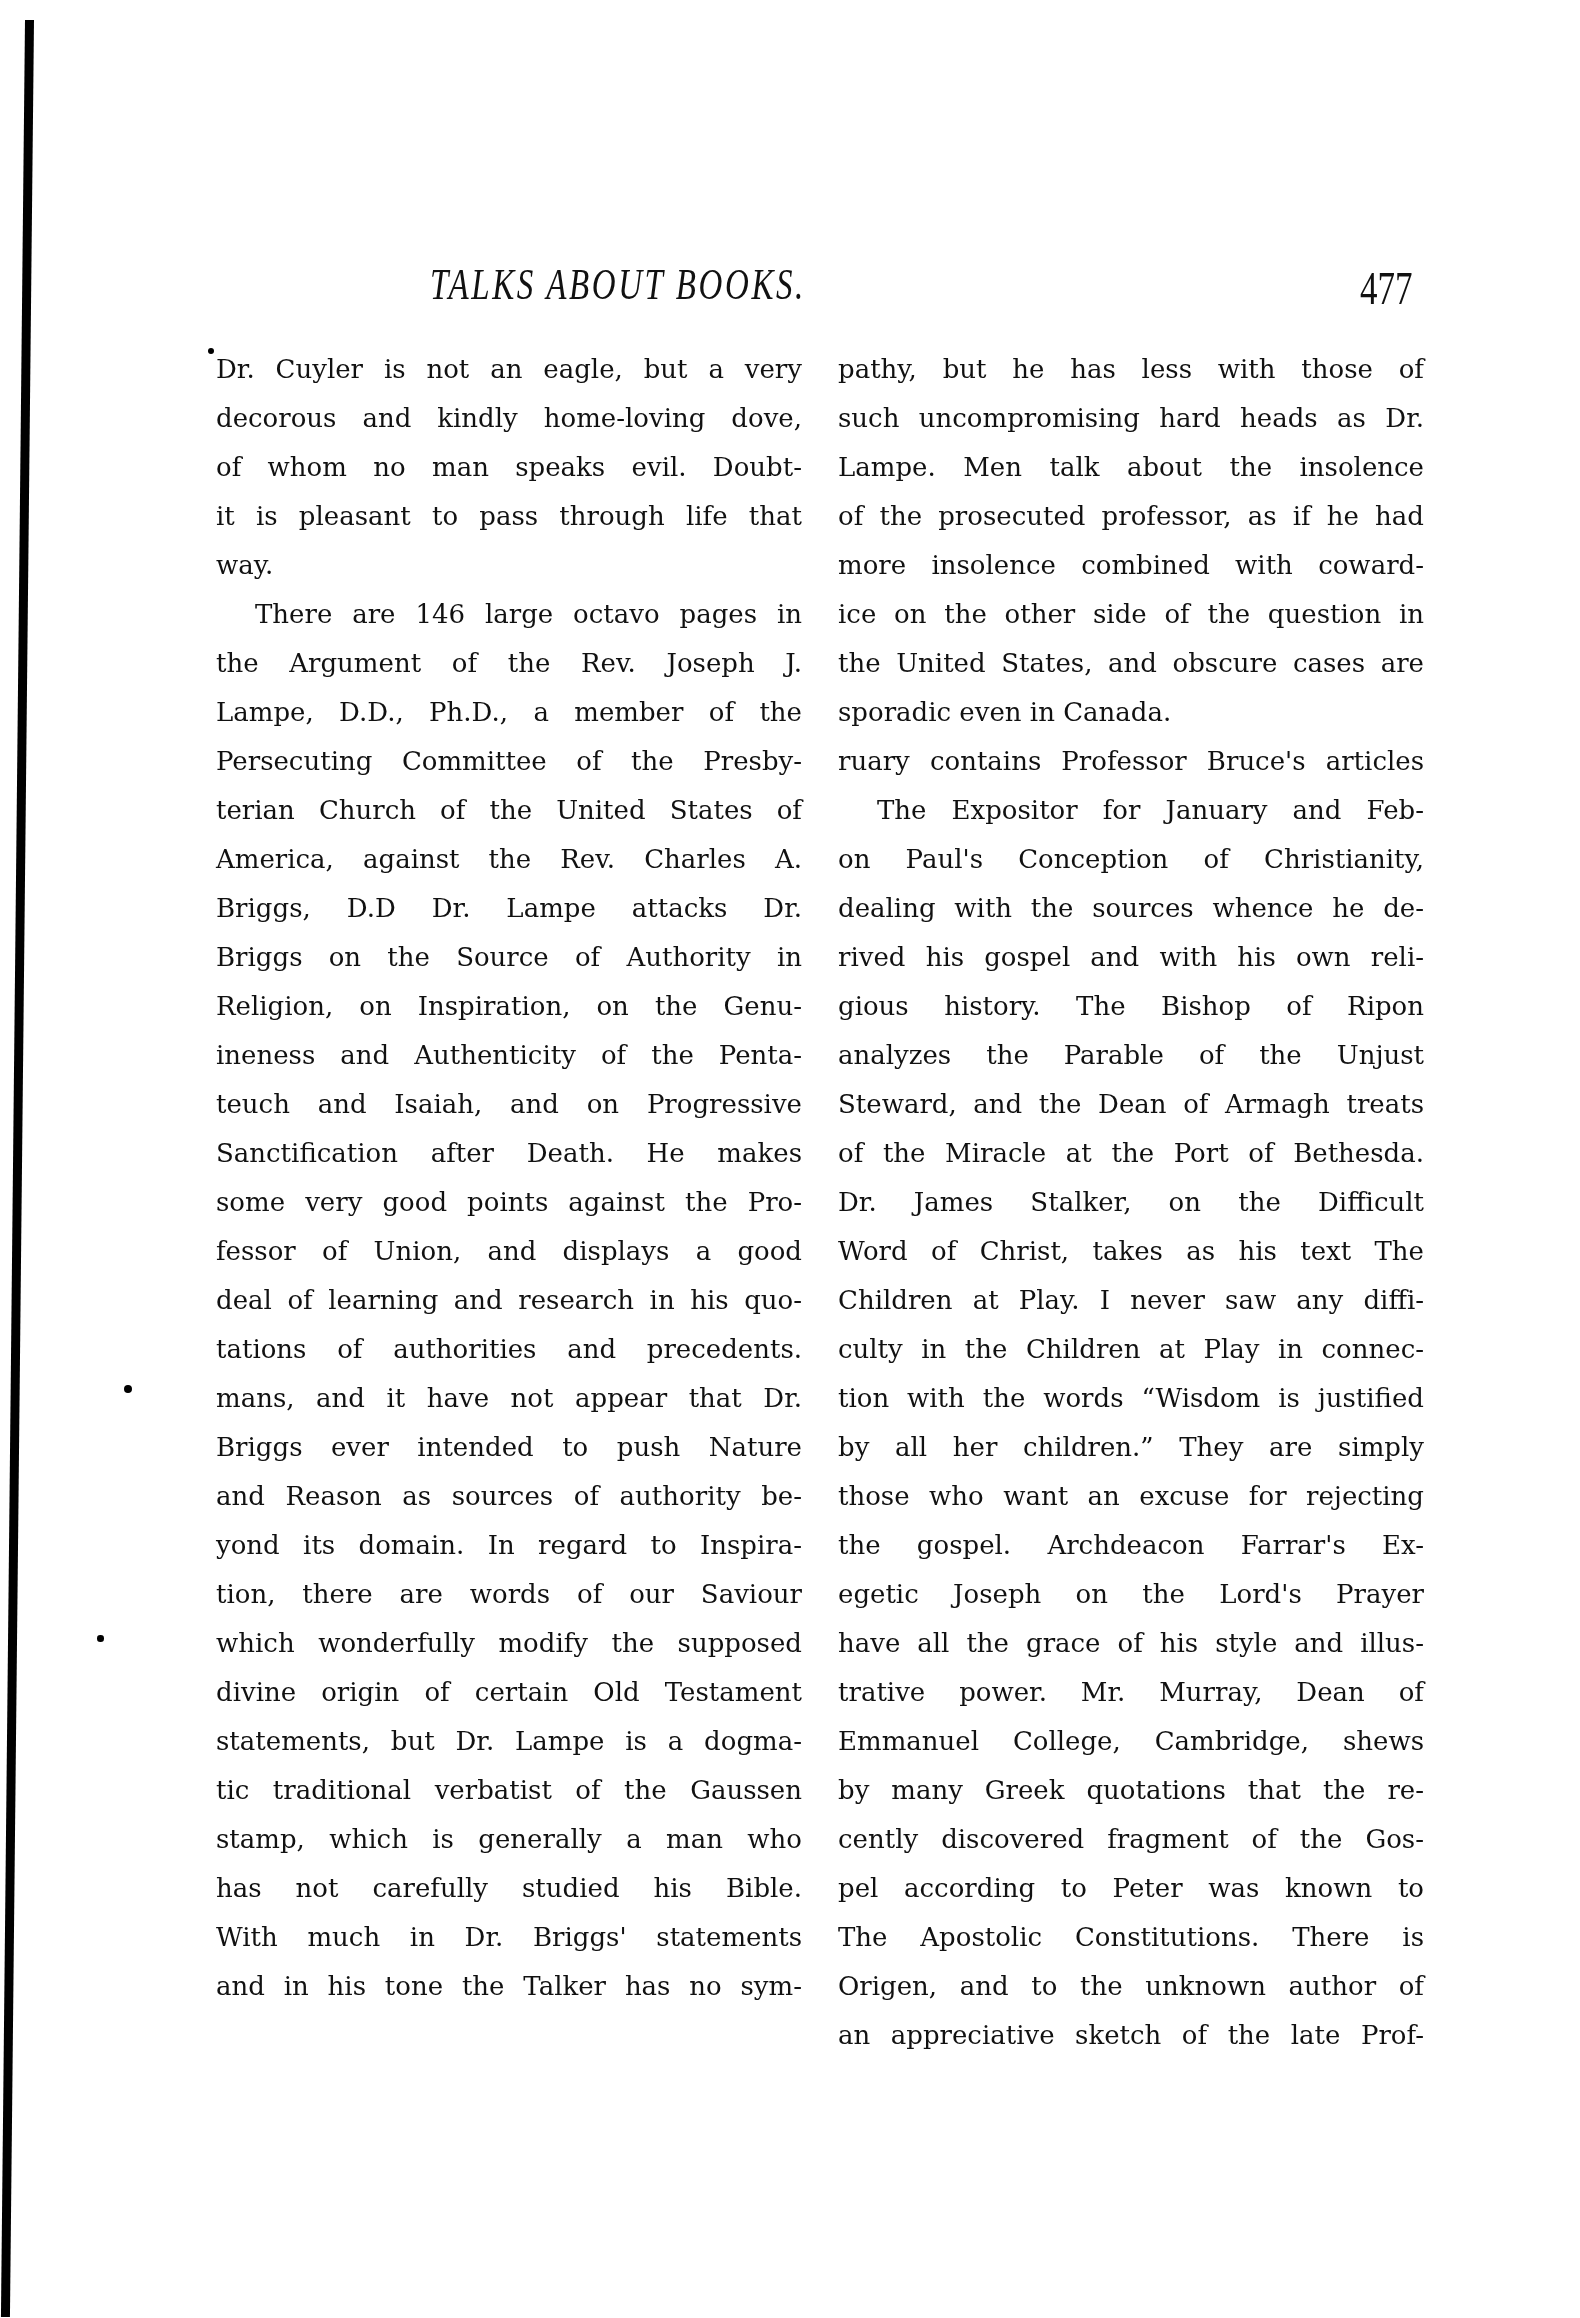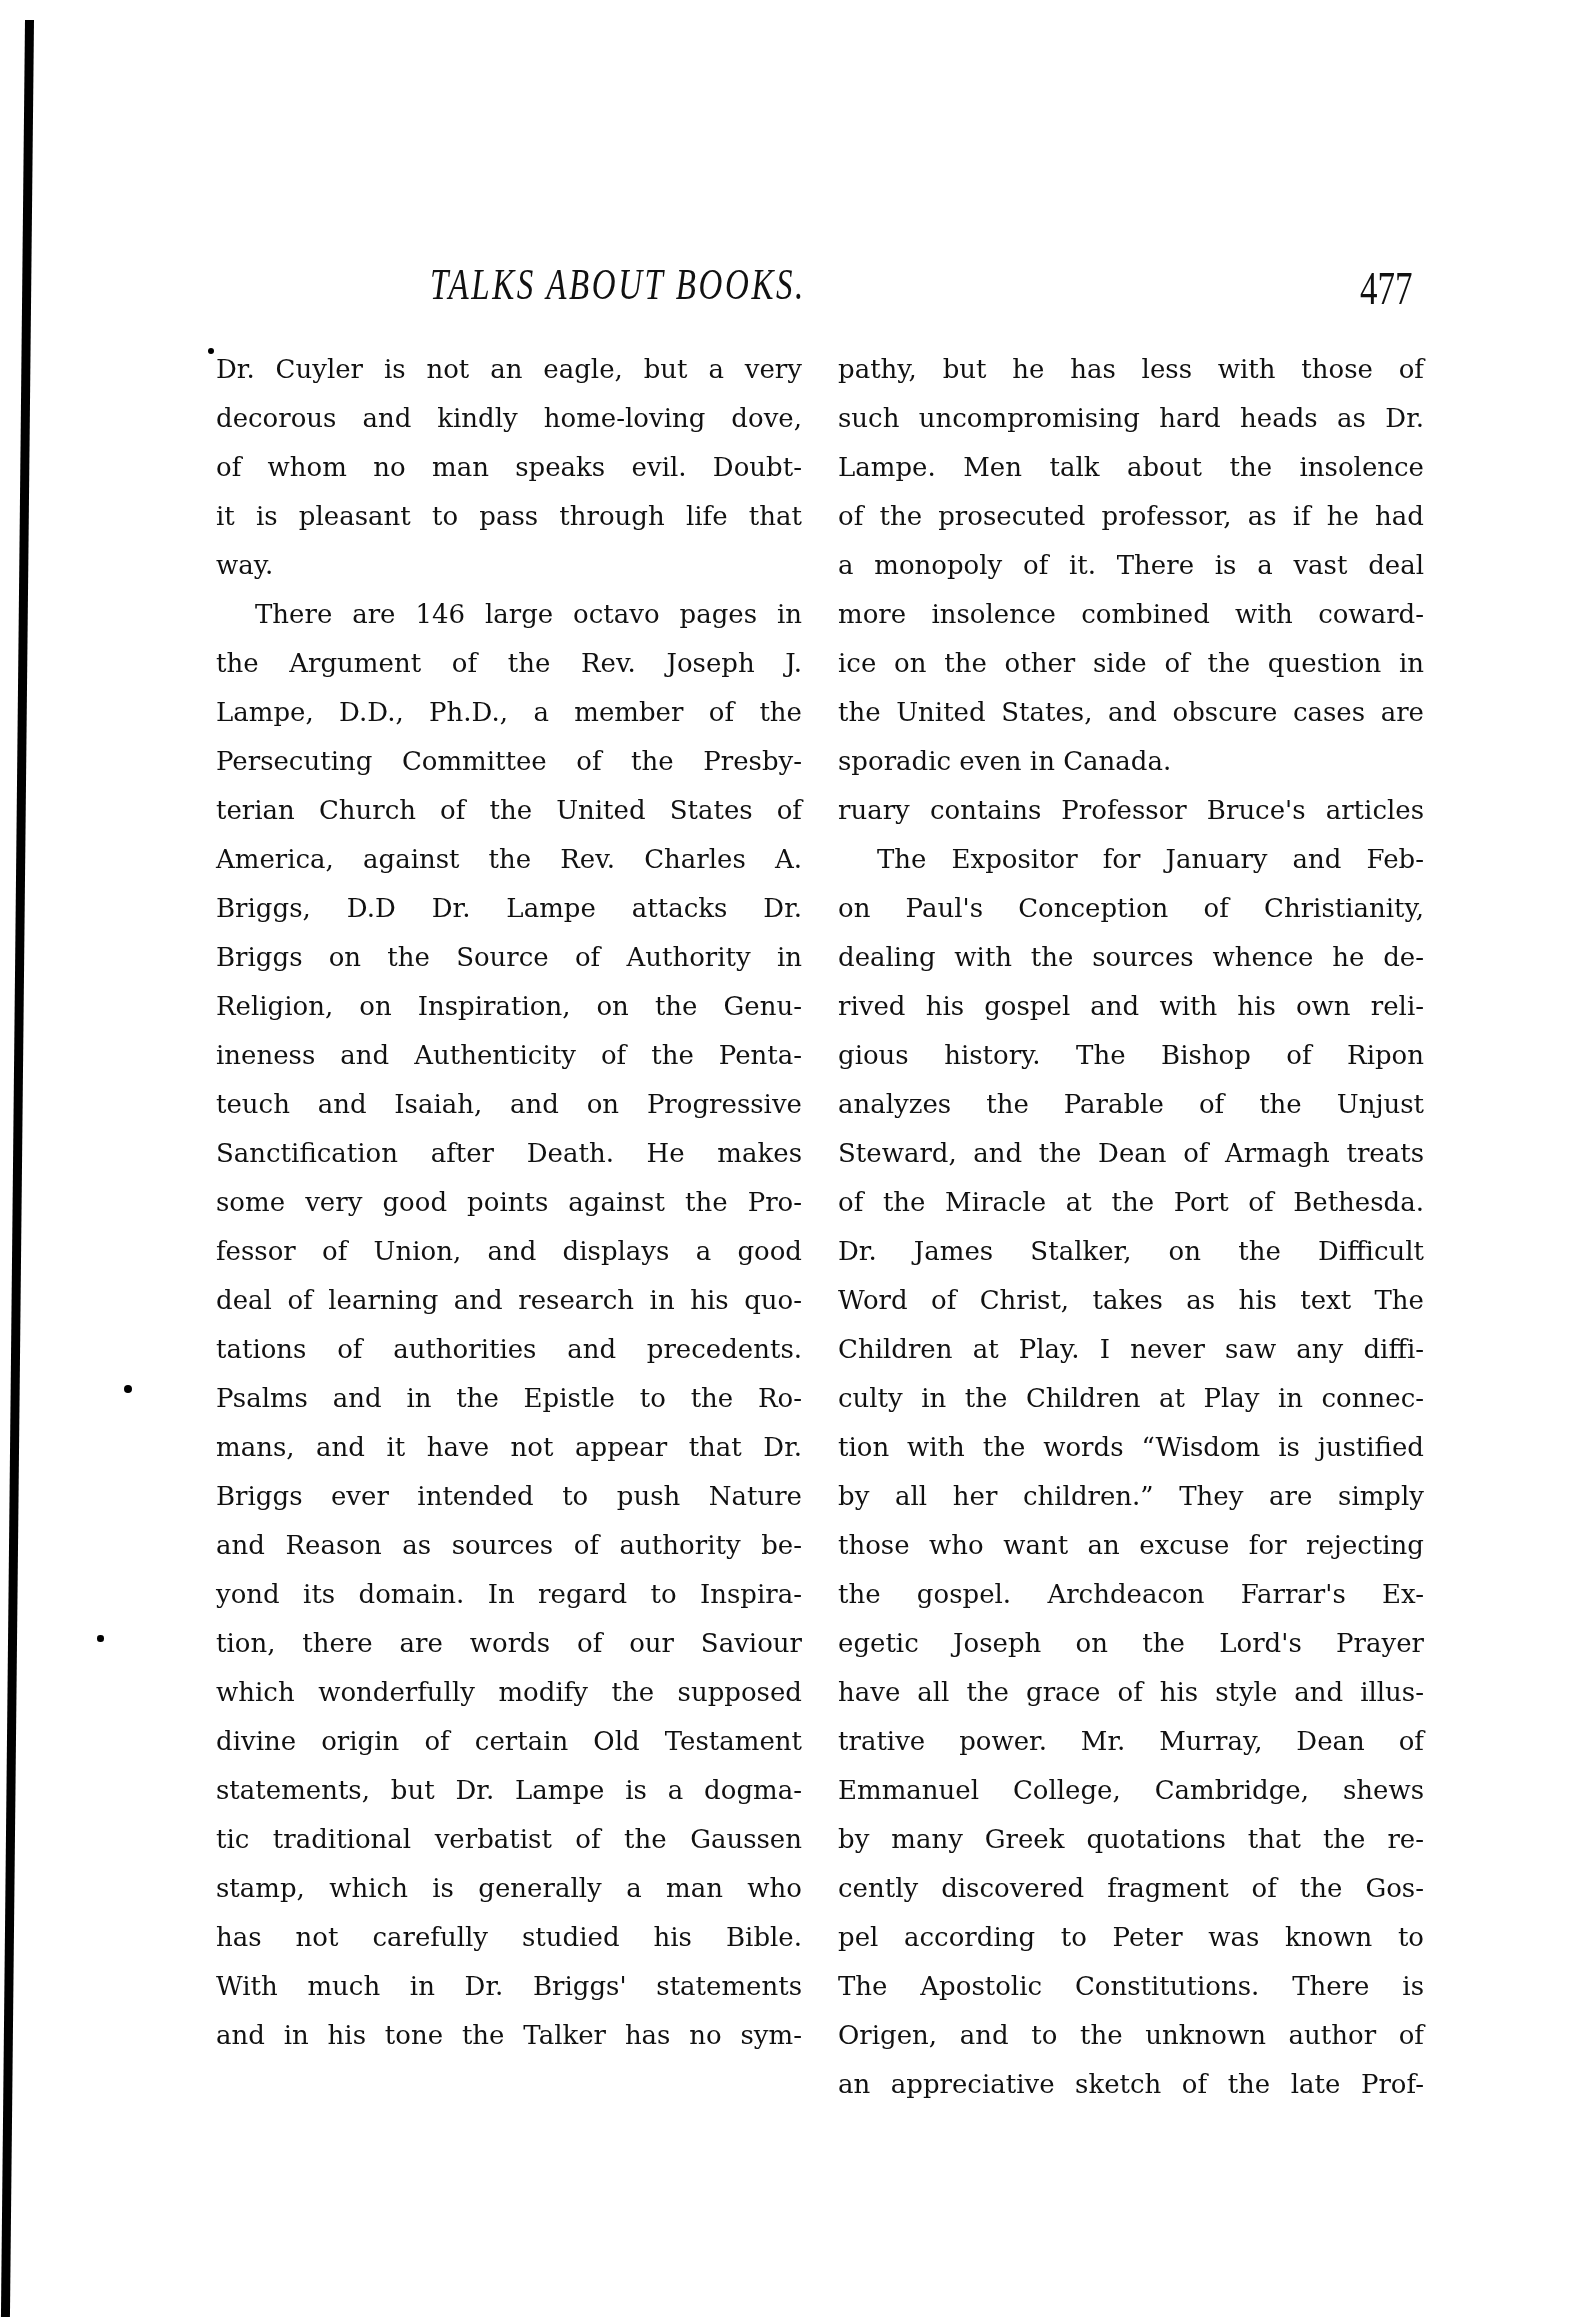--- a/index.html
+++ b/index.html
@@ -45,41 +45,39 @@
     <span class="line"><span class="txt">Briggs, D.D  Dr. Lampe attacks Dr.</span></span>
     <span class="line"><span class="txt">Briggs on the Source of Authority in</span></span>
     <span class="line"><span class="txt">Religion, on Inspiration, on the Genu-</span></span>
     <span class="line"><span class="txt">ineness and Authenticity of the Penta-</span></span>
     <span class="line"><span class="txt">teuch and Isaiah, and on Progressive</span></span>
     <span class="line"><span class="txt">Sanctification after Death.  He makes</span></span>
     <span class="line"><span class="txt">some very good points against the Pro-</span></span>
     <span class="line"><span class="txt">fessor of Union, and displays a good</span></span>
     <span class="line"><span class="txt">deal of learning and research in his quo-</span></span>
     <span class="line"><span class="txt">tations of authorities and precedents.</span></span>
-    <span class="line"><span class="txt">Psalms and in the Epistle to the Ro-</span></span>
     <span class="line"><span class="txt">mans, and it have not appear that Dr.</span></span>
     <span class="line"><span class="txt">Briggs ever intended to push Nature</span></span>
     <span class="line"><span class="txt">and Reason as sources of authority be-</span></span>
     <span class="line"><span class="txt">yond its domain.  In regard to Inspira-</span></span>
     <span class="line"><span class="txt">tion, there are words of our Saviour</span></span>
     <span class="line"><span class="txt">which wonderfully modify the supposed</span></span>
     <span class="line"><span class="txt">divine origin of certain Old Testament</span></span>
     <span class="line"><span class="txt">statements, but Dr. Lampe is a dogma-</span></span>
     <span class="line"><span class="txt">tic traditional verbatist of the Gaussen</span></span>
     <span class="line"><span class="txt">stamp, which is generally a man who</span></span>
     <span class="line"><span class="txt">has not carefully studied his Bible.</span></span>
     <span class="line"><span class="txt">With much in Dr. Briggs' statements</span></span>
     <span class="line"><span class="txt">and in his tone the Talker has no sym-</span></span>
   </div>
 <div class="col right" id="right-col">
     <span class="line"><span class="txt">pathy, but he has less with those of</span></span>
     <span class="line"><span class="txt">such uncompromising hard heads as Dr.</span></span>
     <span class="line"><span class="txt">Lampe.  Men talk about the insolence</span></span>
     <span class="line"><span class="txt">of the prosecuted professor, as if he had</span></span>
-    <span class="line"><span class="txt">a monopoly of it.  There is a vast deal</span></span>
     <span class="line"><span class="txt">more insolence combined with coward-</span></span>
     <span class="line"><span class="txt">ice on the other side of the question in</span></span>
     <span class="line"><span class="txt">the United States, and obscure cases are</span></span>
     <span class="line last"><span class="txt">sporadic even in Canada.</span></span>
     <span class="line"><span class="txt">ruary contains Professor Bruce's articles</span></span>
     <span class="line indent"><span class="txt">The Expositor for January and Feb-</span></span>
     <span class="line"><span class="txt">on Paul's Conception of Christianity,</span></span>
     <span class="line"><span class="txt">dealing with the sources whence he de-</span></span>
     <span class="line"><span class="txt">rived his gospel and with his own reli-</span></span>
     <span class="line"><span class="txt">gious history.  The Bishop of Ripon</span></span>

